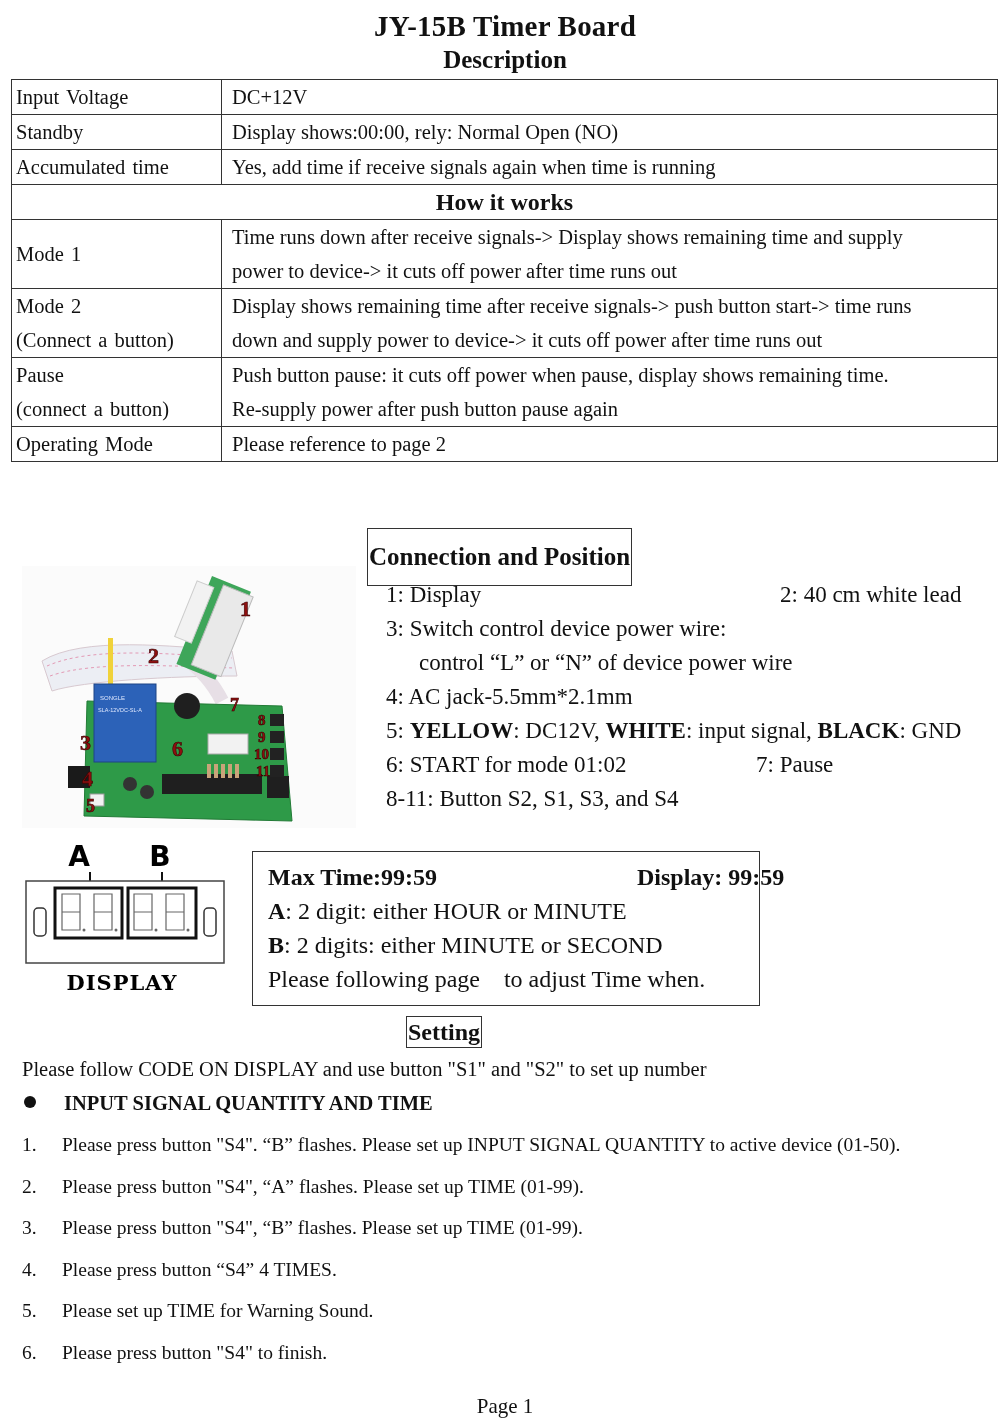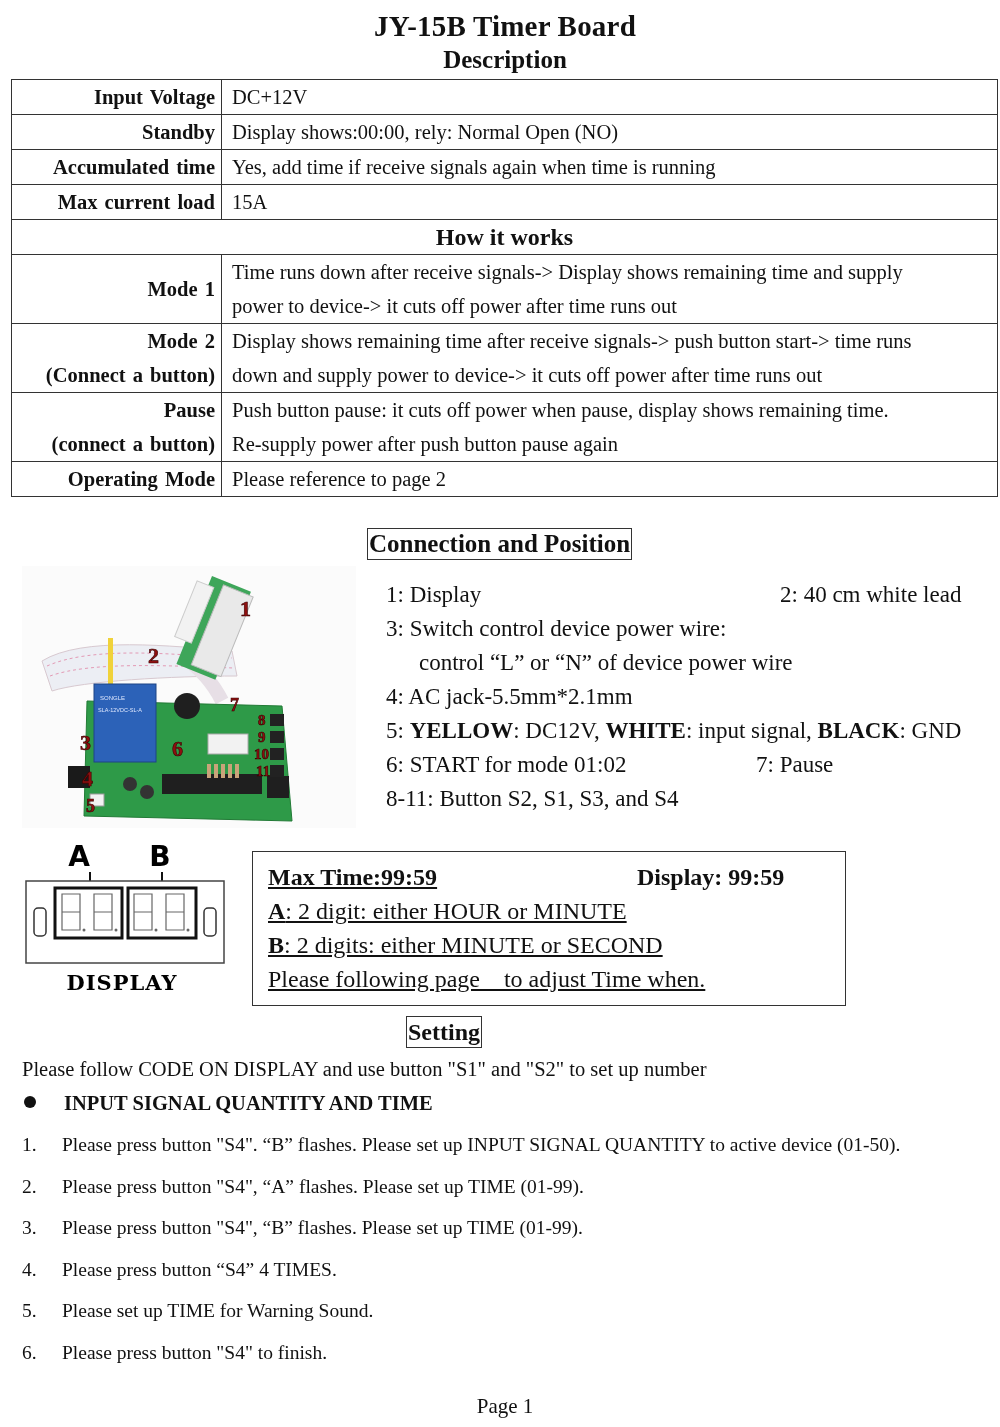--- a/index.html
+++ b/index.html
@@ -4,38 +4,38 @@
 <style>
   * { box-sizing: border-box; margin: 0; padding: 0; }
   html, body { width: 1000px; height: 1427px; background: #ffffff; overflow: hidden; }
   body { font-family: "Liberation Serif", "DejaVu Serif", serif; color: #111; position: relative; }
 
   .title { position: absolute; top: 10px; left: 0; width: 1010px; text-align: center; font-size: 29px; font-weight: bold; letter-spacing: 0.2px; }
   .subtitle { position: absolute; top: 46px; left: 0; width: 1010px; text-align: center; font-size: 25px; font-weight: bold; }
 
   table.spec { position: absolute; top: 79px; left: 11px; width: 987px; border-collapse: collapse; font-size: 20.5px; }
   table.spec td { border: 1.5px solid #333; vertical-align: middle; }
-  table.spec td.k { width: 210px; text-align: right; font-weight: bold; padding: 0 6px 0 4px; line-height: 34px; word-spacing: 2px; }
+  table.spec td.k { width: 210px; font-weight: normal; padding: 0 6px 0 4px; line-height: 34px; word-spacing: 2px; }
   table.spec td.v { padding: 0 6px 0 10px; line-height: 34px; }
   table.spec tr.r1 td { height: 35px; }
   table.spec tr.two td { height: 69px; }
   table.spec td.section { text-align: center; font-weight: bold; font-size: 24px; height: 35px; line-height: 34px; }
 
-  .conn-title { position: absolute; top: 528px; left: 367px; border: 1.5px solid #333; font-size: 25px; font-weight: bold; padding: 0 1px; line-height: 30px; }
+  .conn-title { position: absolute; top: 528px; left: 367px; border: 1.5px solid #333; font-size: 25px; font-weight: bold; padding: 13px 1px; line-height: 30px; }
 
   .photo { position: absolute; top: 566px; left: 22px; width: 334px; height: 262px; background: #fafafa; }
 
   .conn-list { position: absolute; top: 578px; left: 386px; width: 610px; font-size: 23px; }
   .conn-list .ln { height: 34px; line-height: 34px; position: relative; white-space: nowrap; }
   .conn-list .ln .right { position: absolute; top: 0; }
   .conn-list .indent { padding-left: 33px; }
 
   .display-diagram { position: absolute; top: 838px; left: 22px; width: 206px; height: 160px; }
 
-  .info-box { position: absolute; top: 851px; left: 252px; width: 594px; height: 155px; border: 1.5px solid #333; padding: 8px 0 0 15px; font-size: 24px; text-decoration: underline; }
+  .info-box { position: absolute; top: 851px; left: 252px; width: 508px; height: 155px; border: 1.5px solid #333; padding: 8px 0 0 15px; font-size: 24px; }
   .info-box .ln { height: 34px; line-height: 34px; position: relative; white-space: nowrap; }
   .info-box .bold { font-weight: bold; }
 
   .setting-title { position: absolute; top: 1016px; left: 406px; border: 1.5px solid #333; font-size: 24px; font-weight: bold; padding: 0 1px; line-height: 30px; }
 
   .intro { position: absolute; top: 1054px; left: 22px; font-size: 20.5px; line-height: 30px; white-space: nowrap; }
   .bullet-head { position: absolute; top: 1088px; left: 24px; font-size: 20.5px; font-weight: bold; line-height: 30px; white-space: nowrap; }
   .bullet-head .dot { display: inline-block; width: 12px; height: 12px; background: #111; border-radius: 50%; margin-right: 28px; vertical-align: 2px; }
 
   .steps { position: absolute; top: 1130px; left: 22px; width: 970px; font-size: 19.5px; }
@@ -56,24 +56,20 @@
     <td class="k">Input  Voltage</td>
     <td class="v">DC+12V</td>
   </tr>
   <tr class="r1">
     <td class="k">Standby</td>
     <td class="v">Display shows:00:00, rely: Normal Open (NO)</td>
   </tr>
   <tr class="r1">
     <td class="k">Accumulated time</td>
     <td class="v">Yes, add time if receive signals again when time is running</td>
-  </tr>
-  <tr class="r1">
-    <td class="k">Max  current  load</td>
-    <td class="v">15A</td>
   </tr>
   <tr>
     <td class="section" colspan="2">How it works</td>
   </tr>
   <tr class="two">
     <td class="k">
       <div>Mode 1</div>
     </td>
     <td class="v">
       <div>Time runs down after receive signals-&gt; Display shows remaining time and supply</div>

